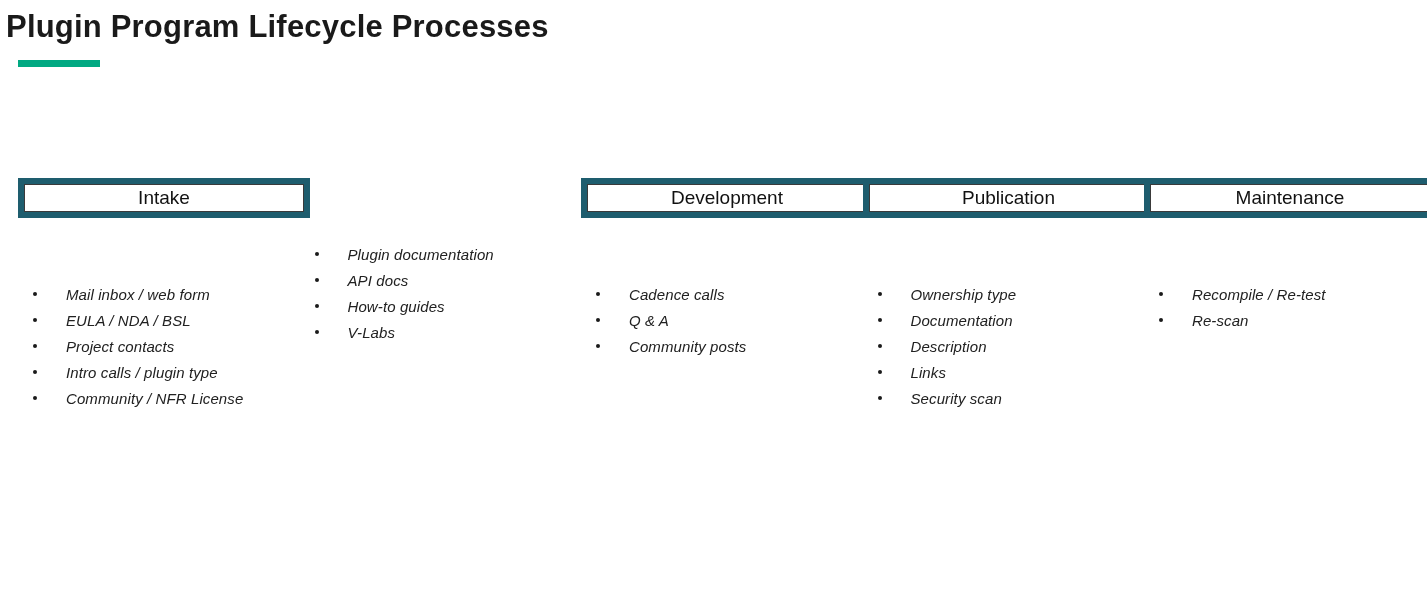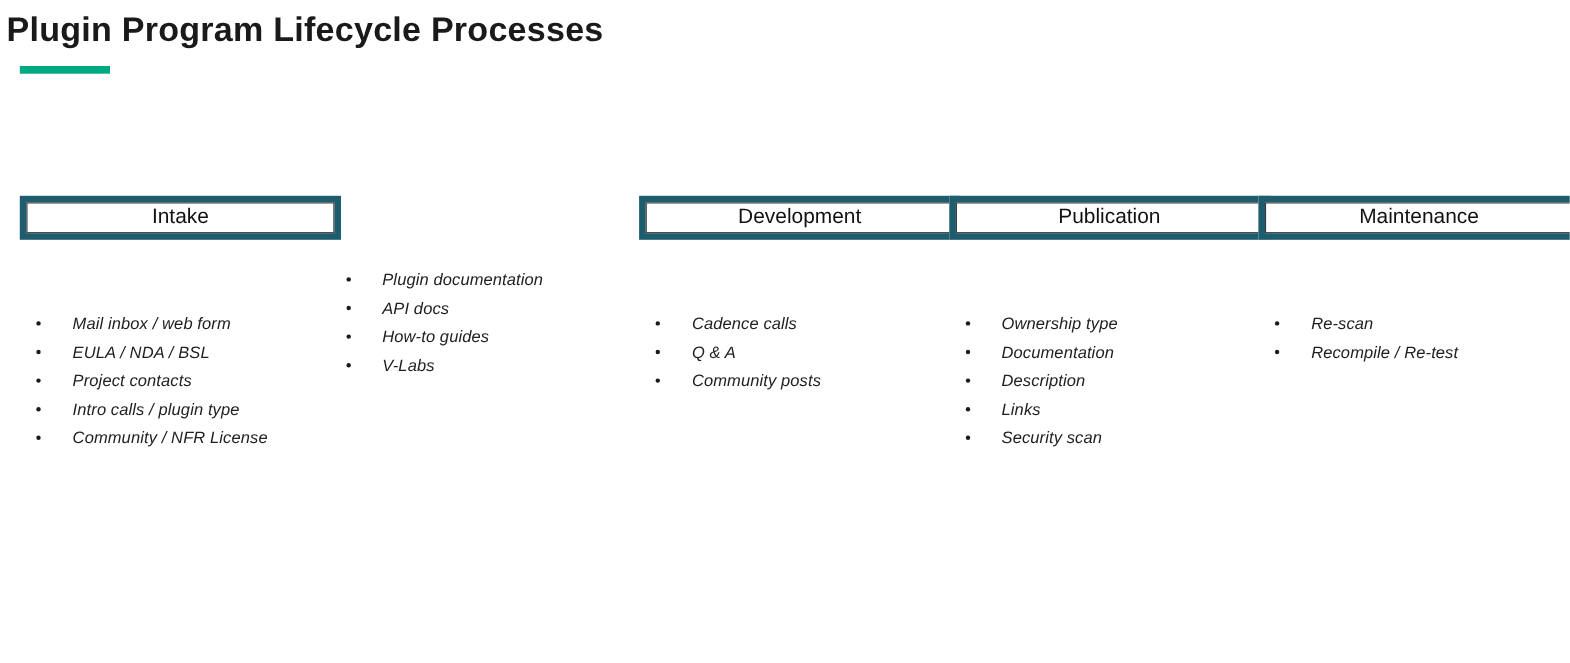--- a/index.html
+++ b/index.html
@@ -195,22 +195,22 @@
 
   <section class="column">
     <div class="header-box">
       <div class="header-inner">
         <span>Maintenance</span>
       </div>
     </div>
     <ul class="items">
         <li>
           <span class="bullet"></span>
+          <span class="item-text">Recompile / Re-test</span>
+        </li>
+        <li>
+          <span class="bullet"></span>
           <span class="item-text">Re-scan</span>
         </li>
-        <li>
-          <span class="bullet"></span>
-          <span class="item-text">Recompile / Re-test</span>
-        </li>
       </ul>
   </section>
 
 </div>
 
 </body></html>

